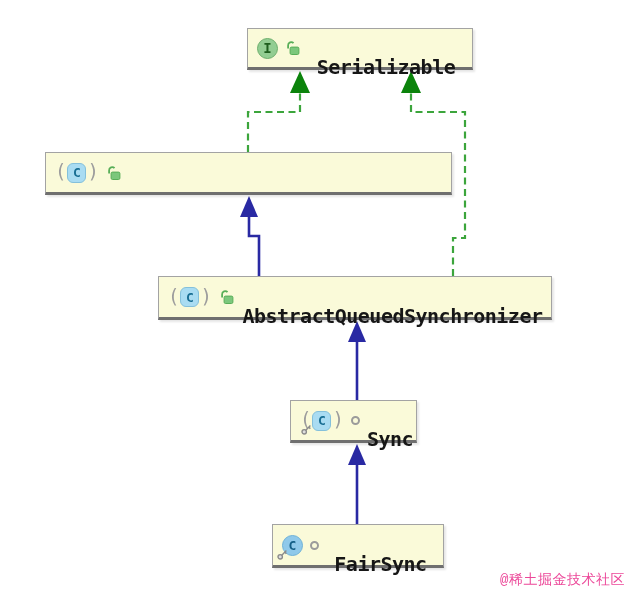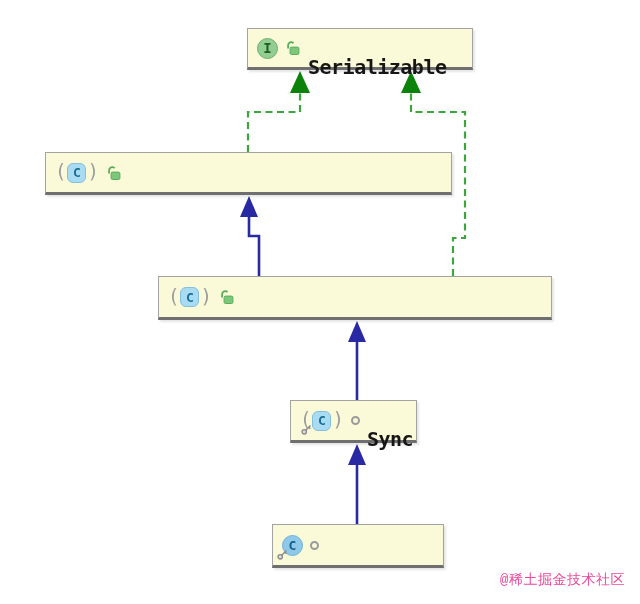--- a/index.html
+++ b/index.html
@@ -24,21 +24,21 @@
     border-bottom:3px solid #6F6F6F;
     box-shadow:2px 2px 2px rgba(0,0,0,0.10);
   }
   #n-serializable{left:247px;top:28px;width:226px;height:42px;}
   #n-aos{left:45px;top:152px;width:407px;height:43px;}
   #n-aqs{left:158px;top:276px;width:394px;height:44px;}
   #n-sync{left:290px;top:400px;width:127px;height:43px;}
   #n-fairsync{left:272px;top:524px;width:172px;height:44px;}
 
   .node-label{
-    flex:1;text-align:left;white-space:nowrap;
+    flex:1;text-align:center;white-space:nowrap;
     font-family:"DejaVu Sans Mono",monospace;
     font-weight:600;font-size:20px;letter-spacing:-0.5px;
     color:#161616;
     margin-top:37px;
   }
   
   .icn-iface{
     width:21px;height:21px;border-radius:50%;
     background:#92CD92;border:1px solid #6DAF6D;
     color:#1E5E1E;font-size:14px;font-weight:bold;
@@ -117,20 +117,21 @@
   </div>
 
   <div class="node" id="n-aqs">
     <span class="abs-wrap parens">
       <span class="icn-cls">C</span>
     </span>
     <svg class="lock-icon" width="16" height="16" viewBox="0 0 16 16">
       <path d="M3.1 8.4 L3.1 5.4 A3.1 3.1 0 0 1 8.5 3.2" fill="none" stroke="#58AE58" stroke-width="1.8"></path>
       <rect x="5.1" y="7.1" width="8.8" height="7.4" rx="1.4" fill="#7CC77C" stroke="#58AE58" stroke-width="1"></rect>
     </svg>
+    <span class="node-label">AbstractQueuedSynchronizer</span>
   </div>
 
   <div class="node" id="n-sync">
     <span class="abs-wrap parens">
       <span class="icn-cls">C</span>
       <svg class="key-overlay" width="12" height="12" viewBox="0 0 12 12">
         <circle cx="3.2" cy="8.8" r="2.2" fill="#DEDEDE" stroke="#8A8A8A" stroke-width="1.4"></circle>
         <path d="M4.8 7.2 L9.4 2.6 M7.8 4.2 L9.4 5.6" fill="none" stroke="#8A8A8A" stroke-width="1.4"></path>
       </svg>
     </span>
@@ -140,16 +141,17 @@
 
   <div class="node" id="n-fairsync">
     <span class="abs-wrap">
       <span class="icn-cls round">C</span>
       <svg class="key-overlay" width="12" height="12" viewBox="0 0 12 12">
         <circle cx="3.2" cy="8.8" r="2.2" fill="#DEDEDE" stroke="#8A8A8A" stroke-width="1.4"></circle>
         <path d="M4.8 7.2 L9.4 2.6 M7.8 4.2 L9.4 5.6" fill="none" stroke="#8A8A8A" stroke-width="1.4"></path>
       </svg>
     </span>
     <span class="vis-ring"></span>
+    <span class="node-label">FairSync</span>
   </div>
 
   <div id="watermark">@稀土掘金技术社区</div>
 </div>
 
 </body></html>

